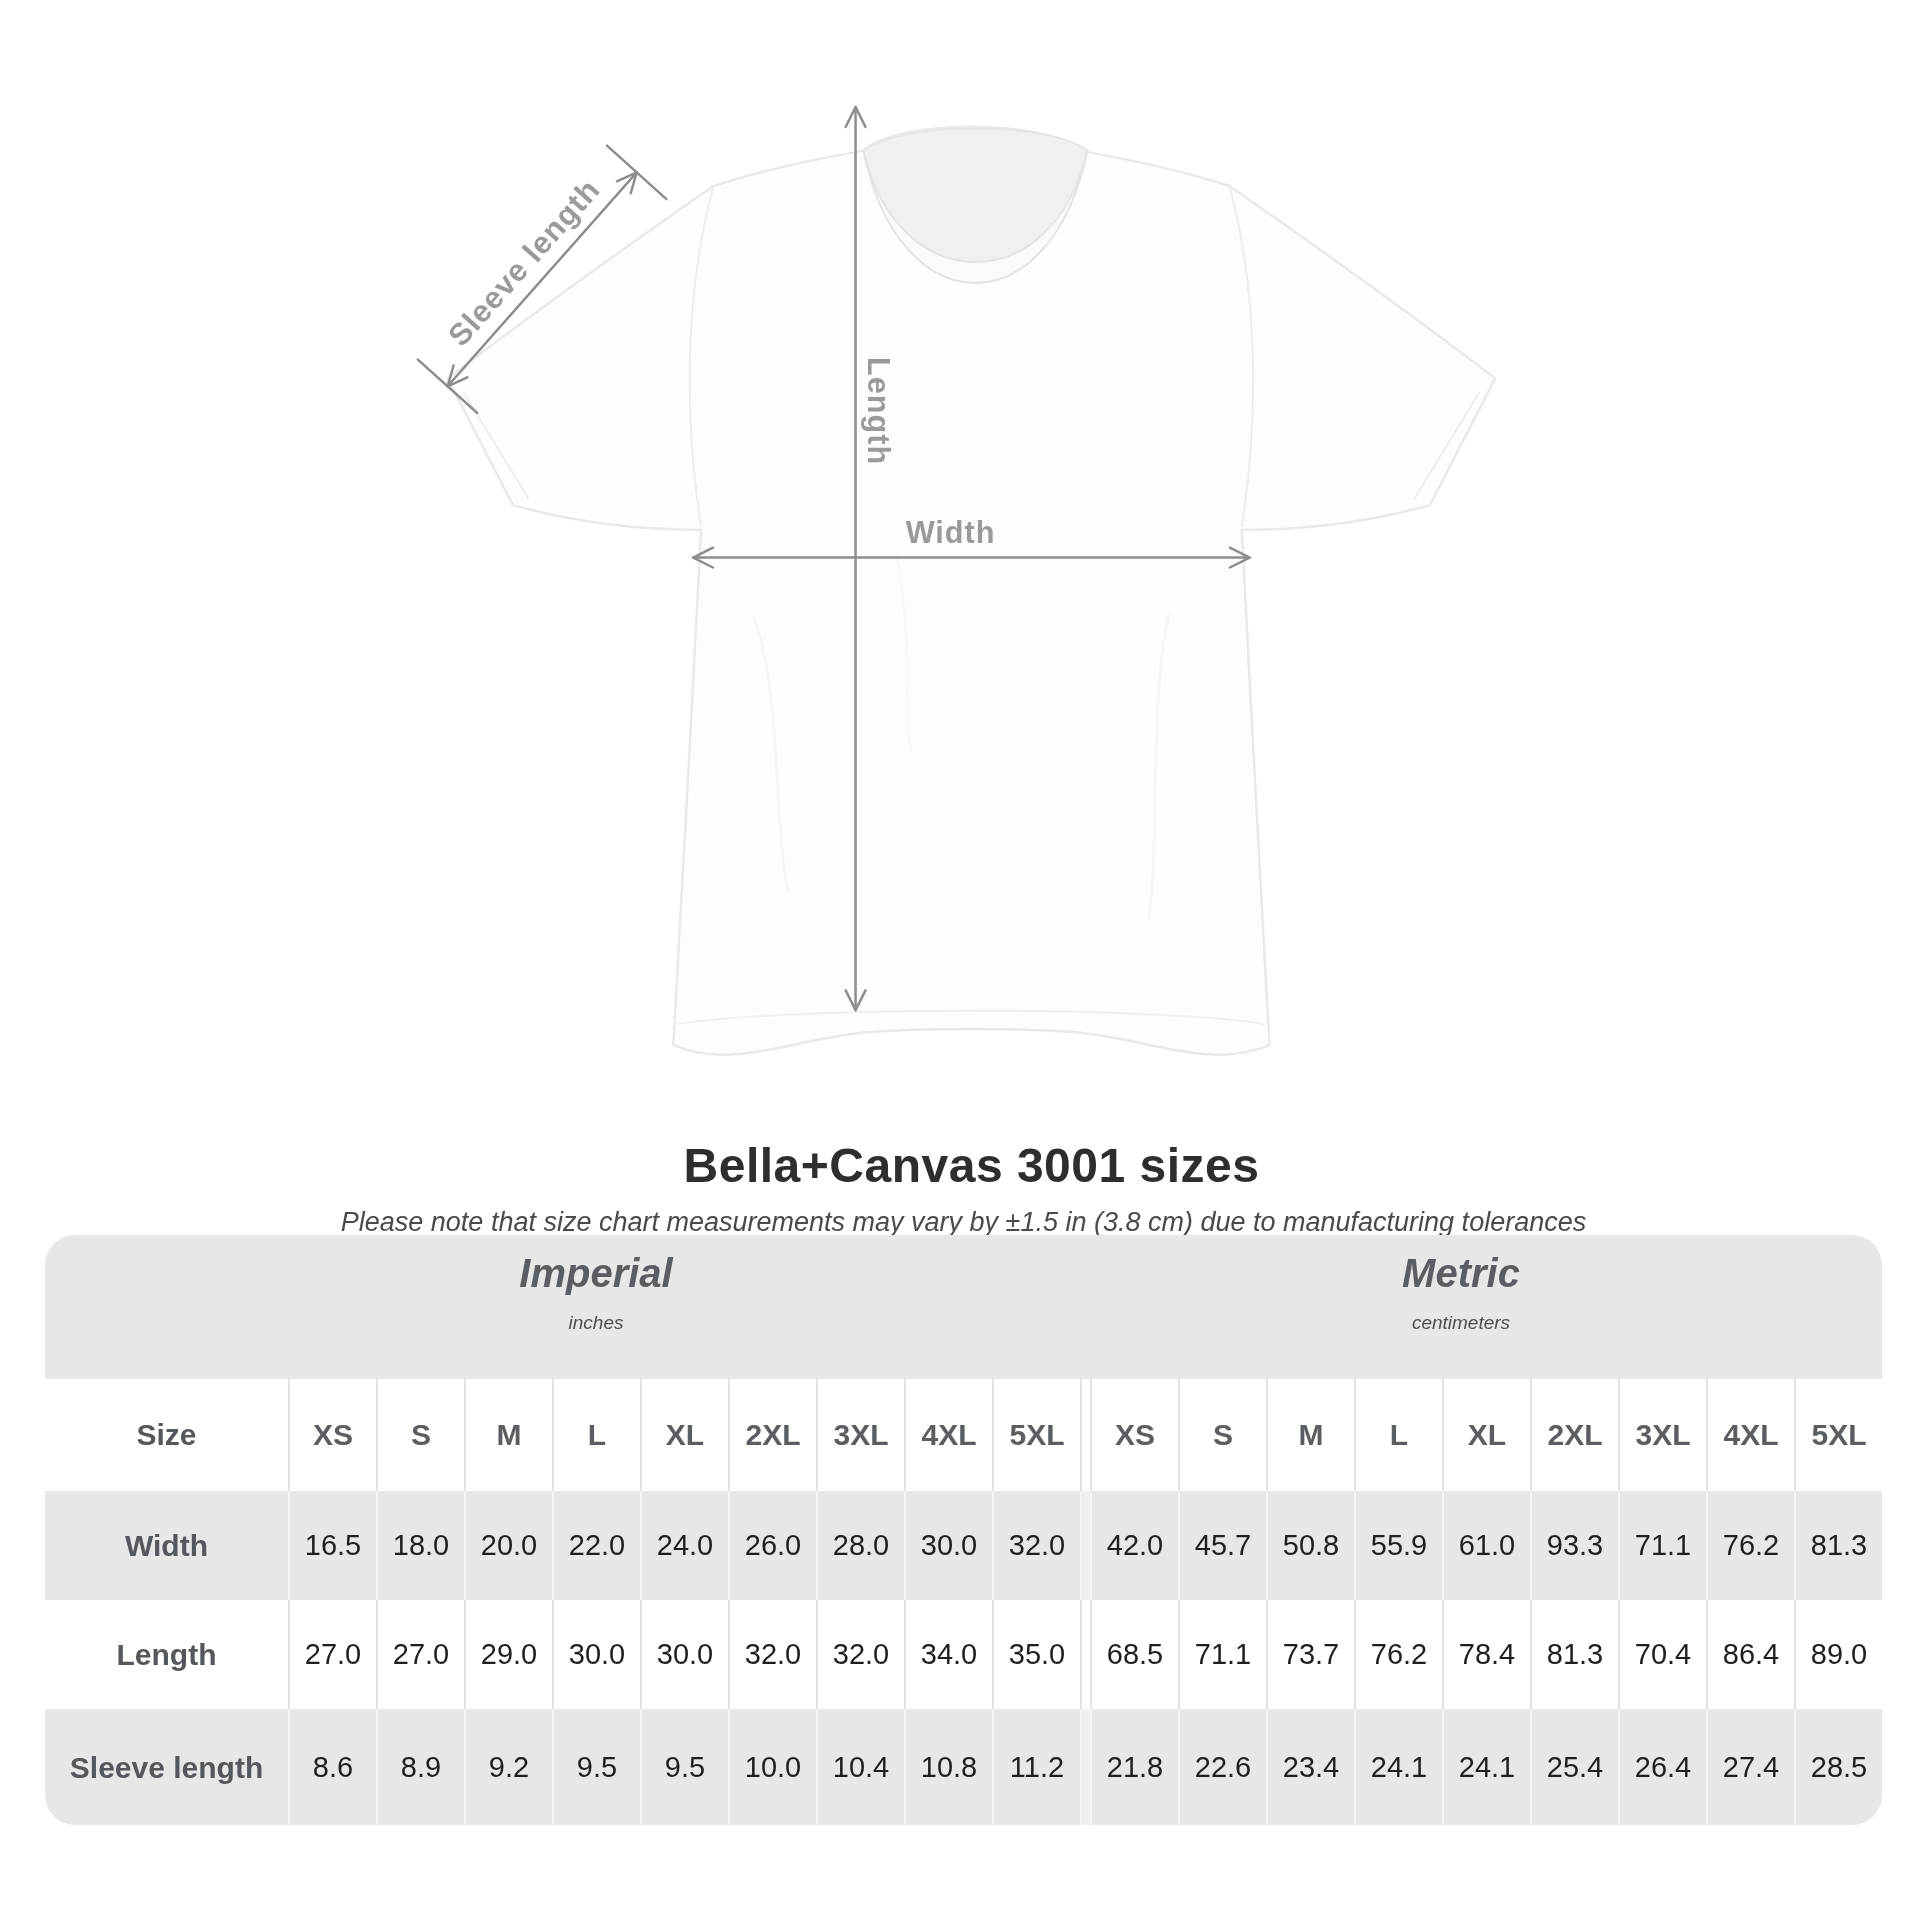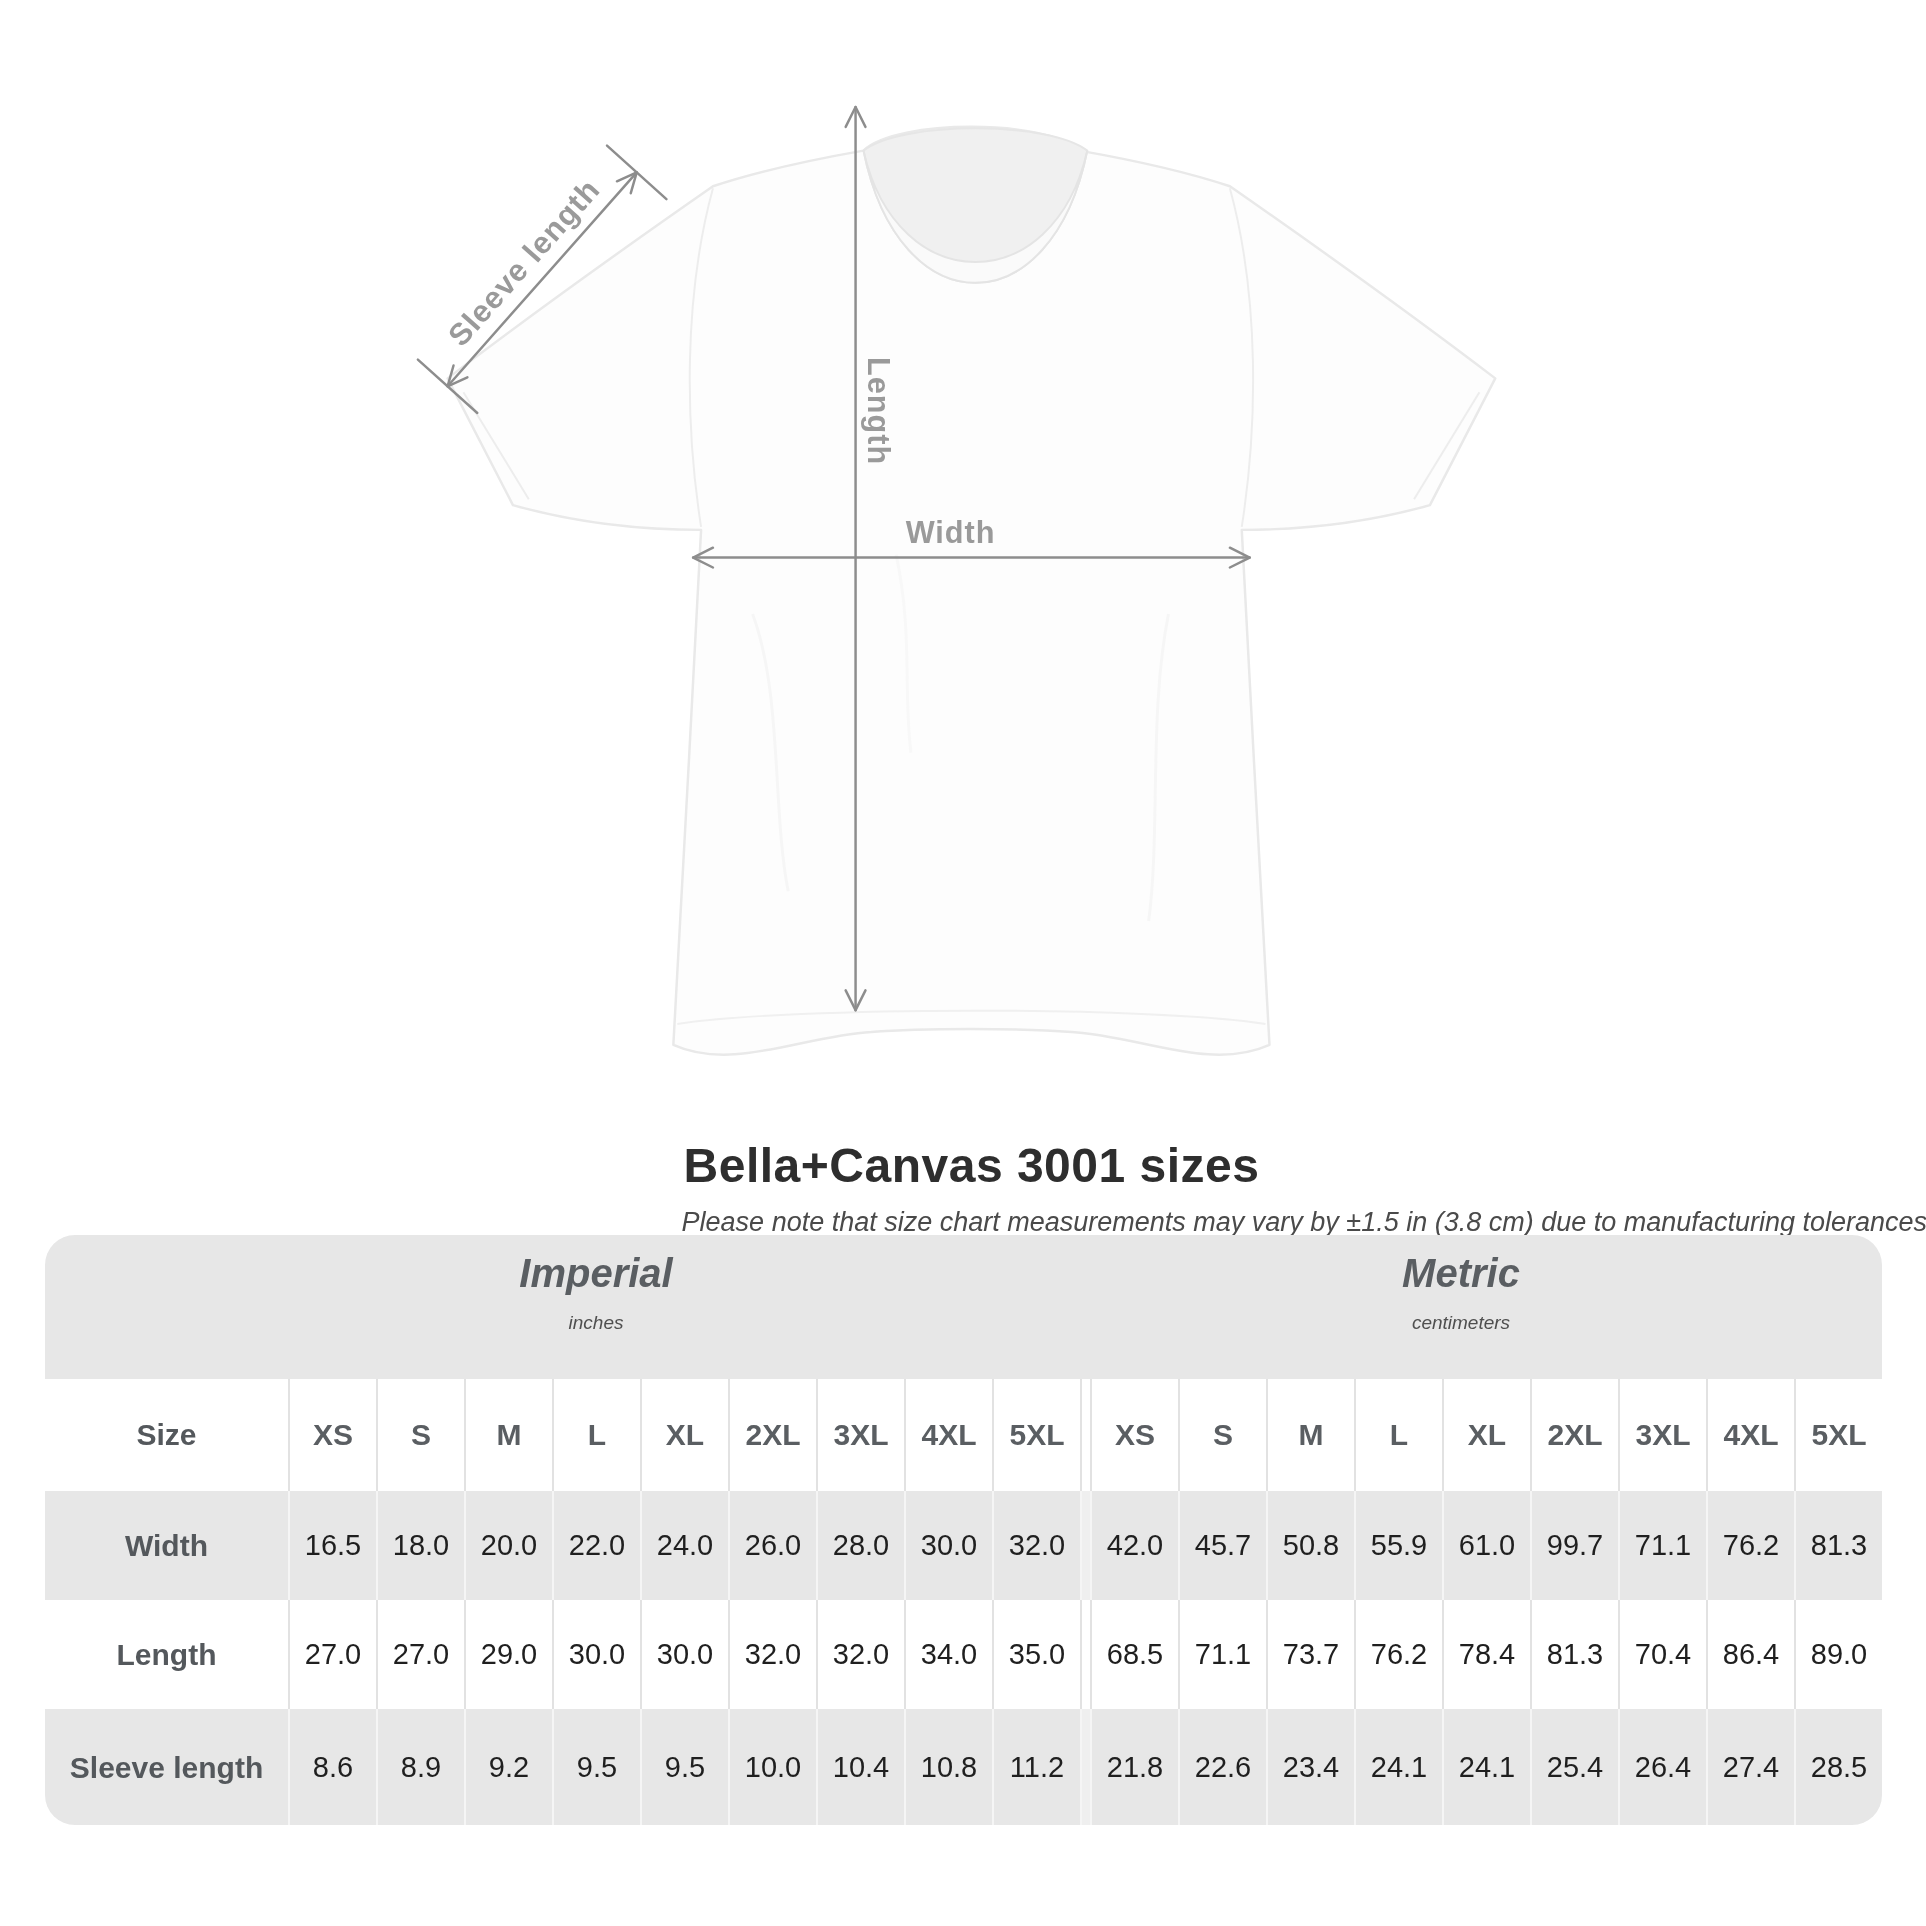--- a/index.html
+++ b/index.html
@@ -13,21 +13,21 @@
   #diagram text{
     font-family:"Liberation Sans",sans-serif;font-weight:bold;font-size:31px;
     fill:#9a9a9a;letter-spacing:1px;
   }
   
   .heading{position:absolute;left:0;top:1139px;width:100%;text-align:center;}
   .heading .title{
     font-size:48px;font-weight:bold;color:#2e2e2e;line-height:53px;letter-spacing:0.5px;padding-left:16px;
   }
   .heading .subtitle{
-    margin-top:14px;font-size:27px;font-style:italic;color:#4a4a4a;line-height:32px;text-align:right;
+    margin-top:14px;font-size:27px;font-style:italic;color:#4a4a4a;line-height:32px;
   }
   
   .table{
     position:absolute;left:45px;top:1235px;width:1837px;height:590px;
     background:#e7e7e7;border-radius:30px;overflow:hidden;
   }
   .band{position:relative;height:144px;}
   .group{position:absolute;top:16px;transform:translateX(-50%);text-align:center;white-space:nowrap;}
   .g-imp{left:551px;}
   .g-met{left:1416px;}
@@ -175,21 +175,21 @@
       <div class="cell  sep">26.0</div>
       <div class="cell  sep">28.0</div>
       <div class="cell  sep">30.0</div>
       <div class="cell  sep">32.0</div>
       <div class="cell gap sep"></div>
       <div class="cell  sep">42.0</div>
       <div class="cell  sep">45.7</div>
       <div class="cell  sep">50.8</div>
       <div class="cell  sep">55.9</div>
       <div class="cell  sep">61.0</div>
-      <div class="cell  sep">99.7</div>
+      <div class="cell  sep">93.3</div>
       <div class="cell  sep">71.1</div>
       <div class="cell  sep">76.2</div>
       <div class="cell  sep">81.3</div>
     </div>
   <div class="trow white r-length">
       <div class="cell label-cell">Length</div>
       <div class="cell  sep">27.0</div>
       <div class="cell  sep">27.0</div>
       <div class="cell  sep">29.0</div>
       <div class="cell  sep">30.0</div>

